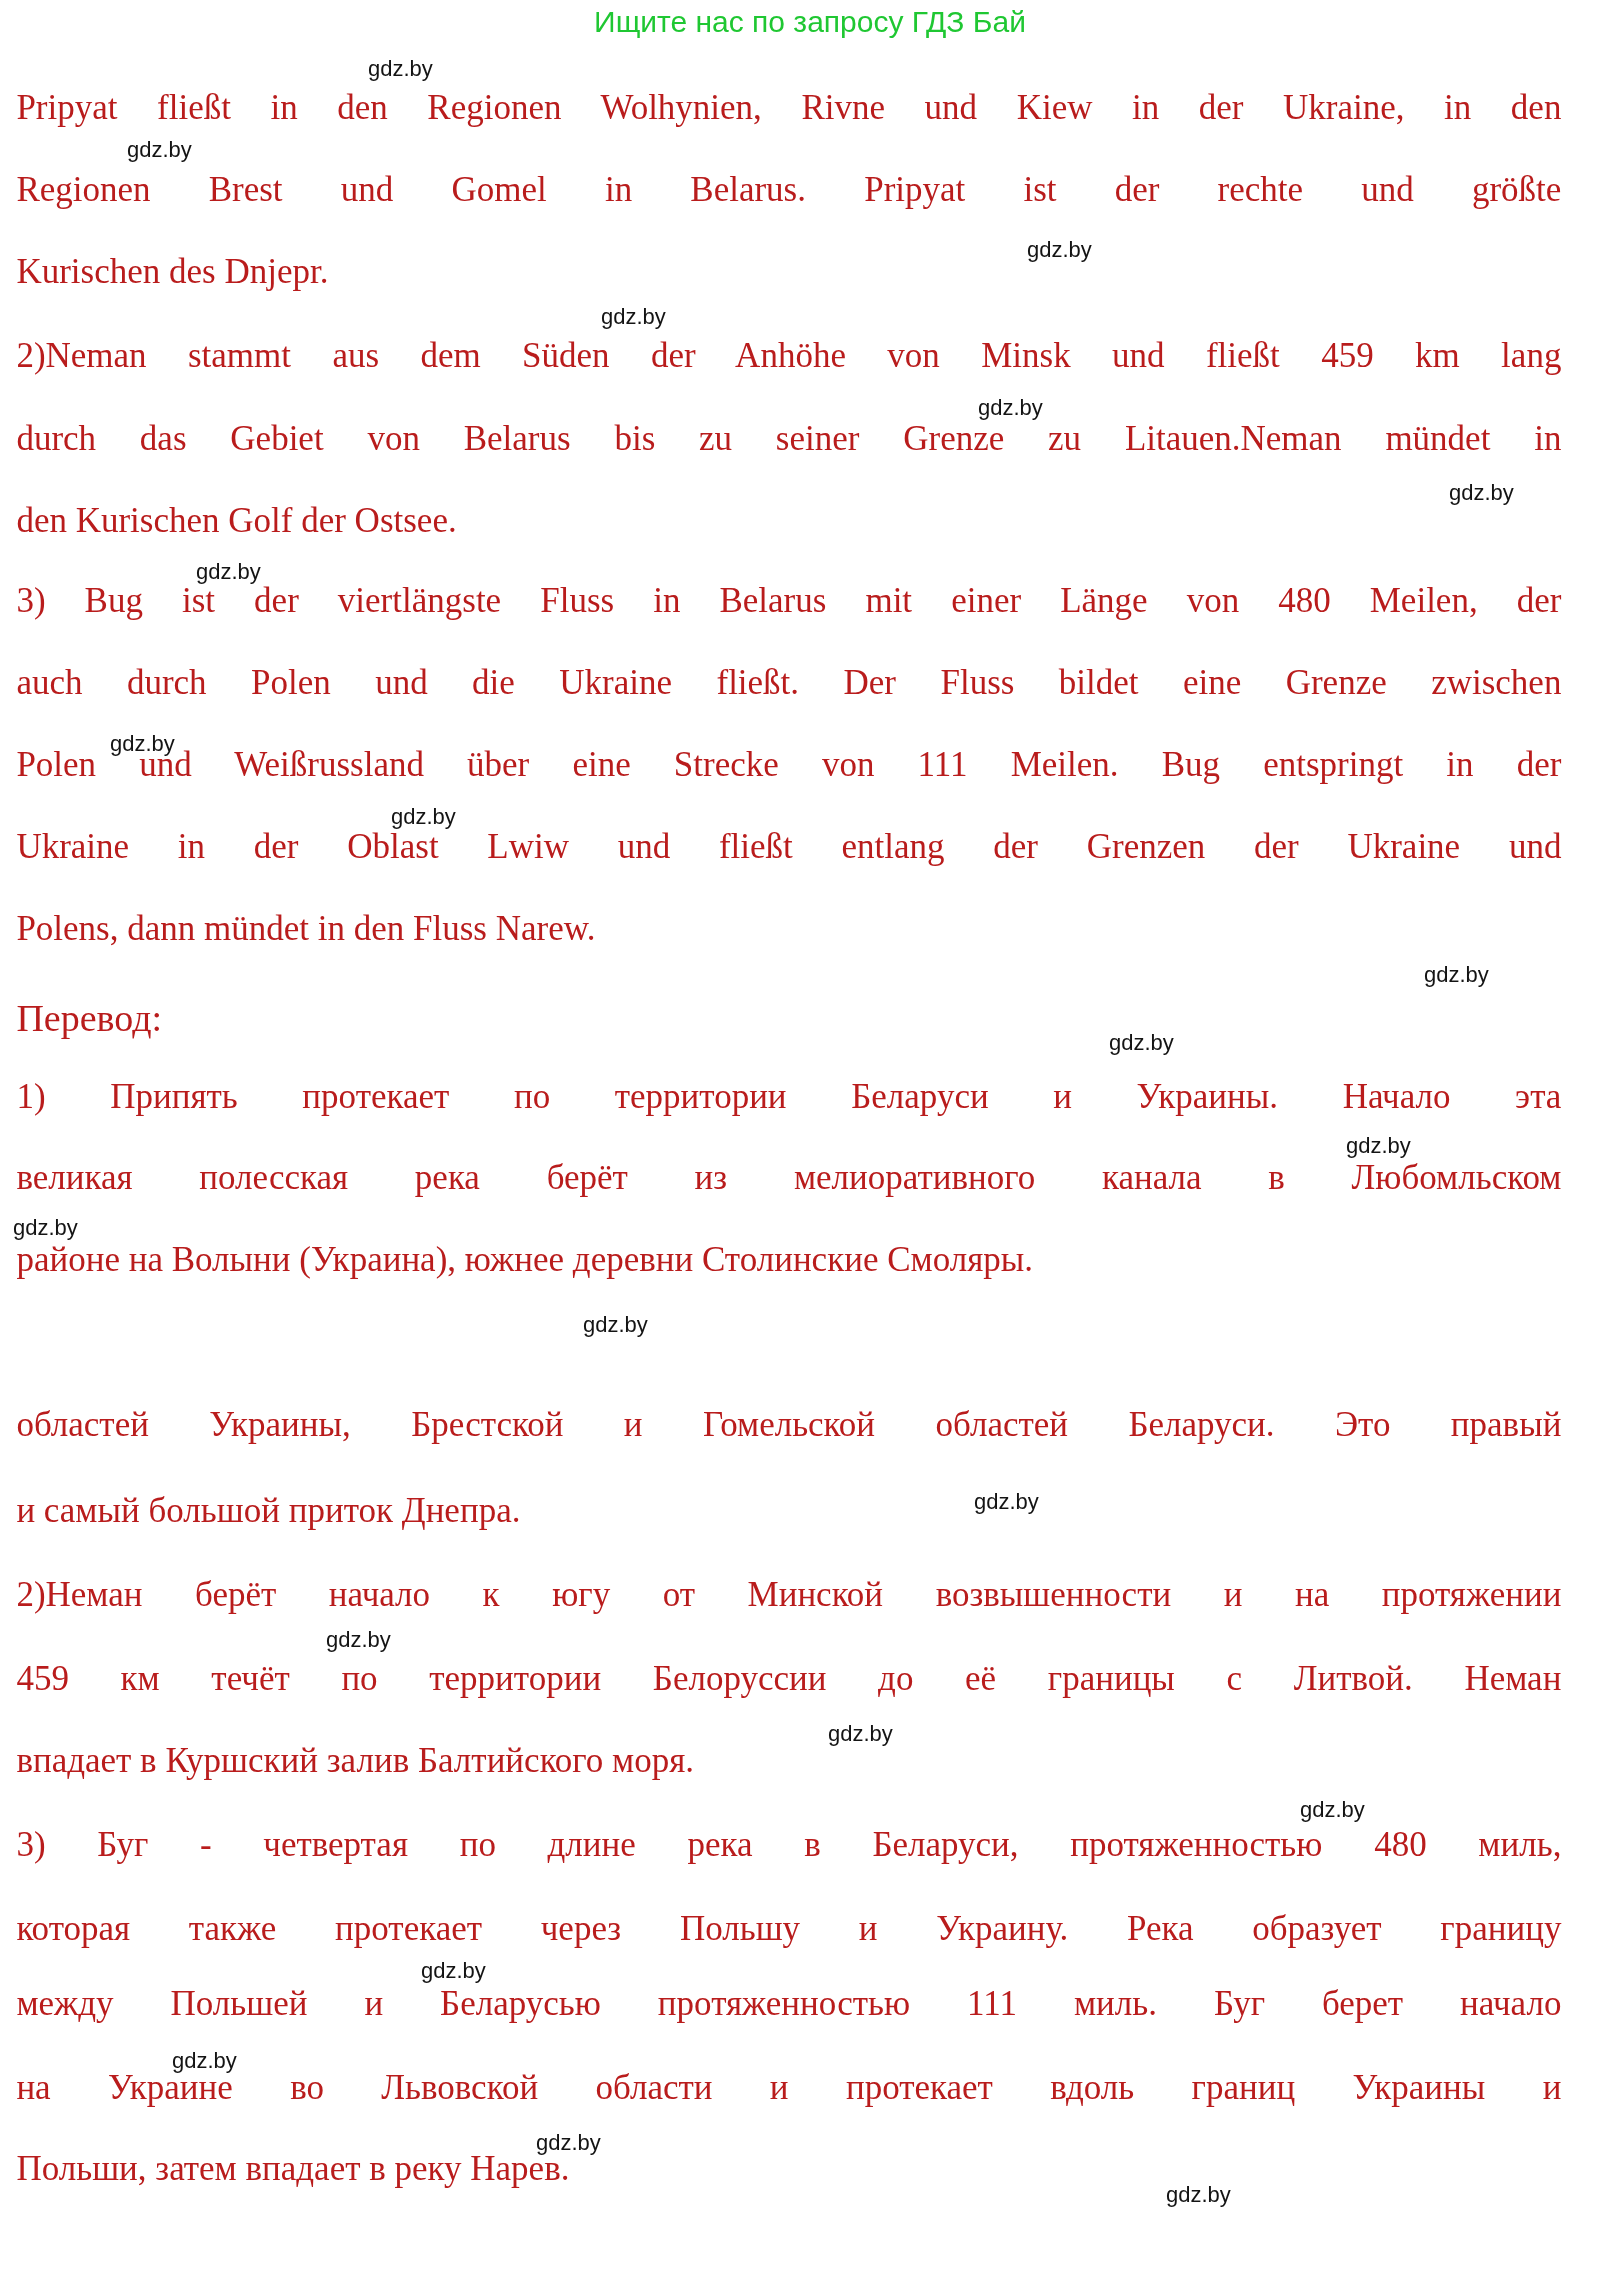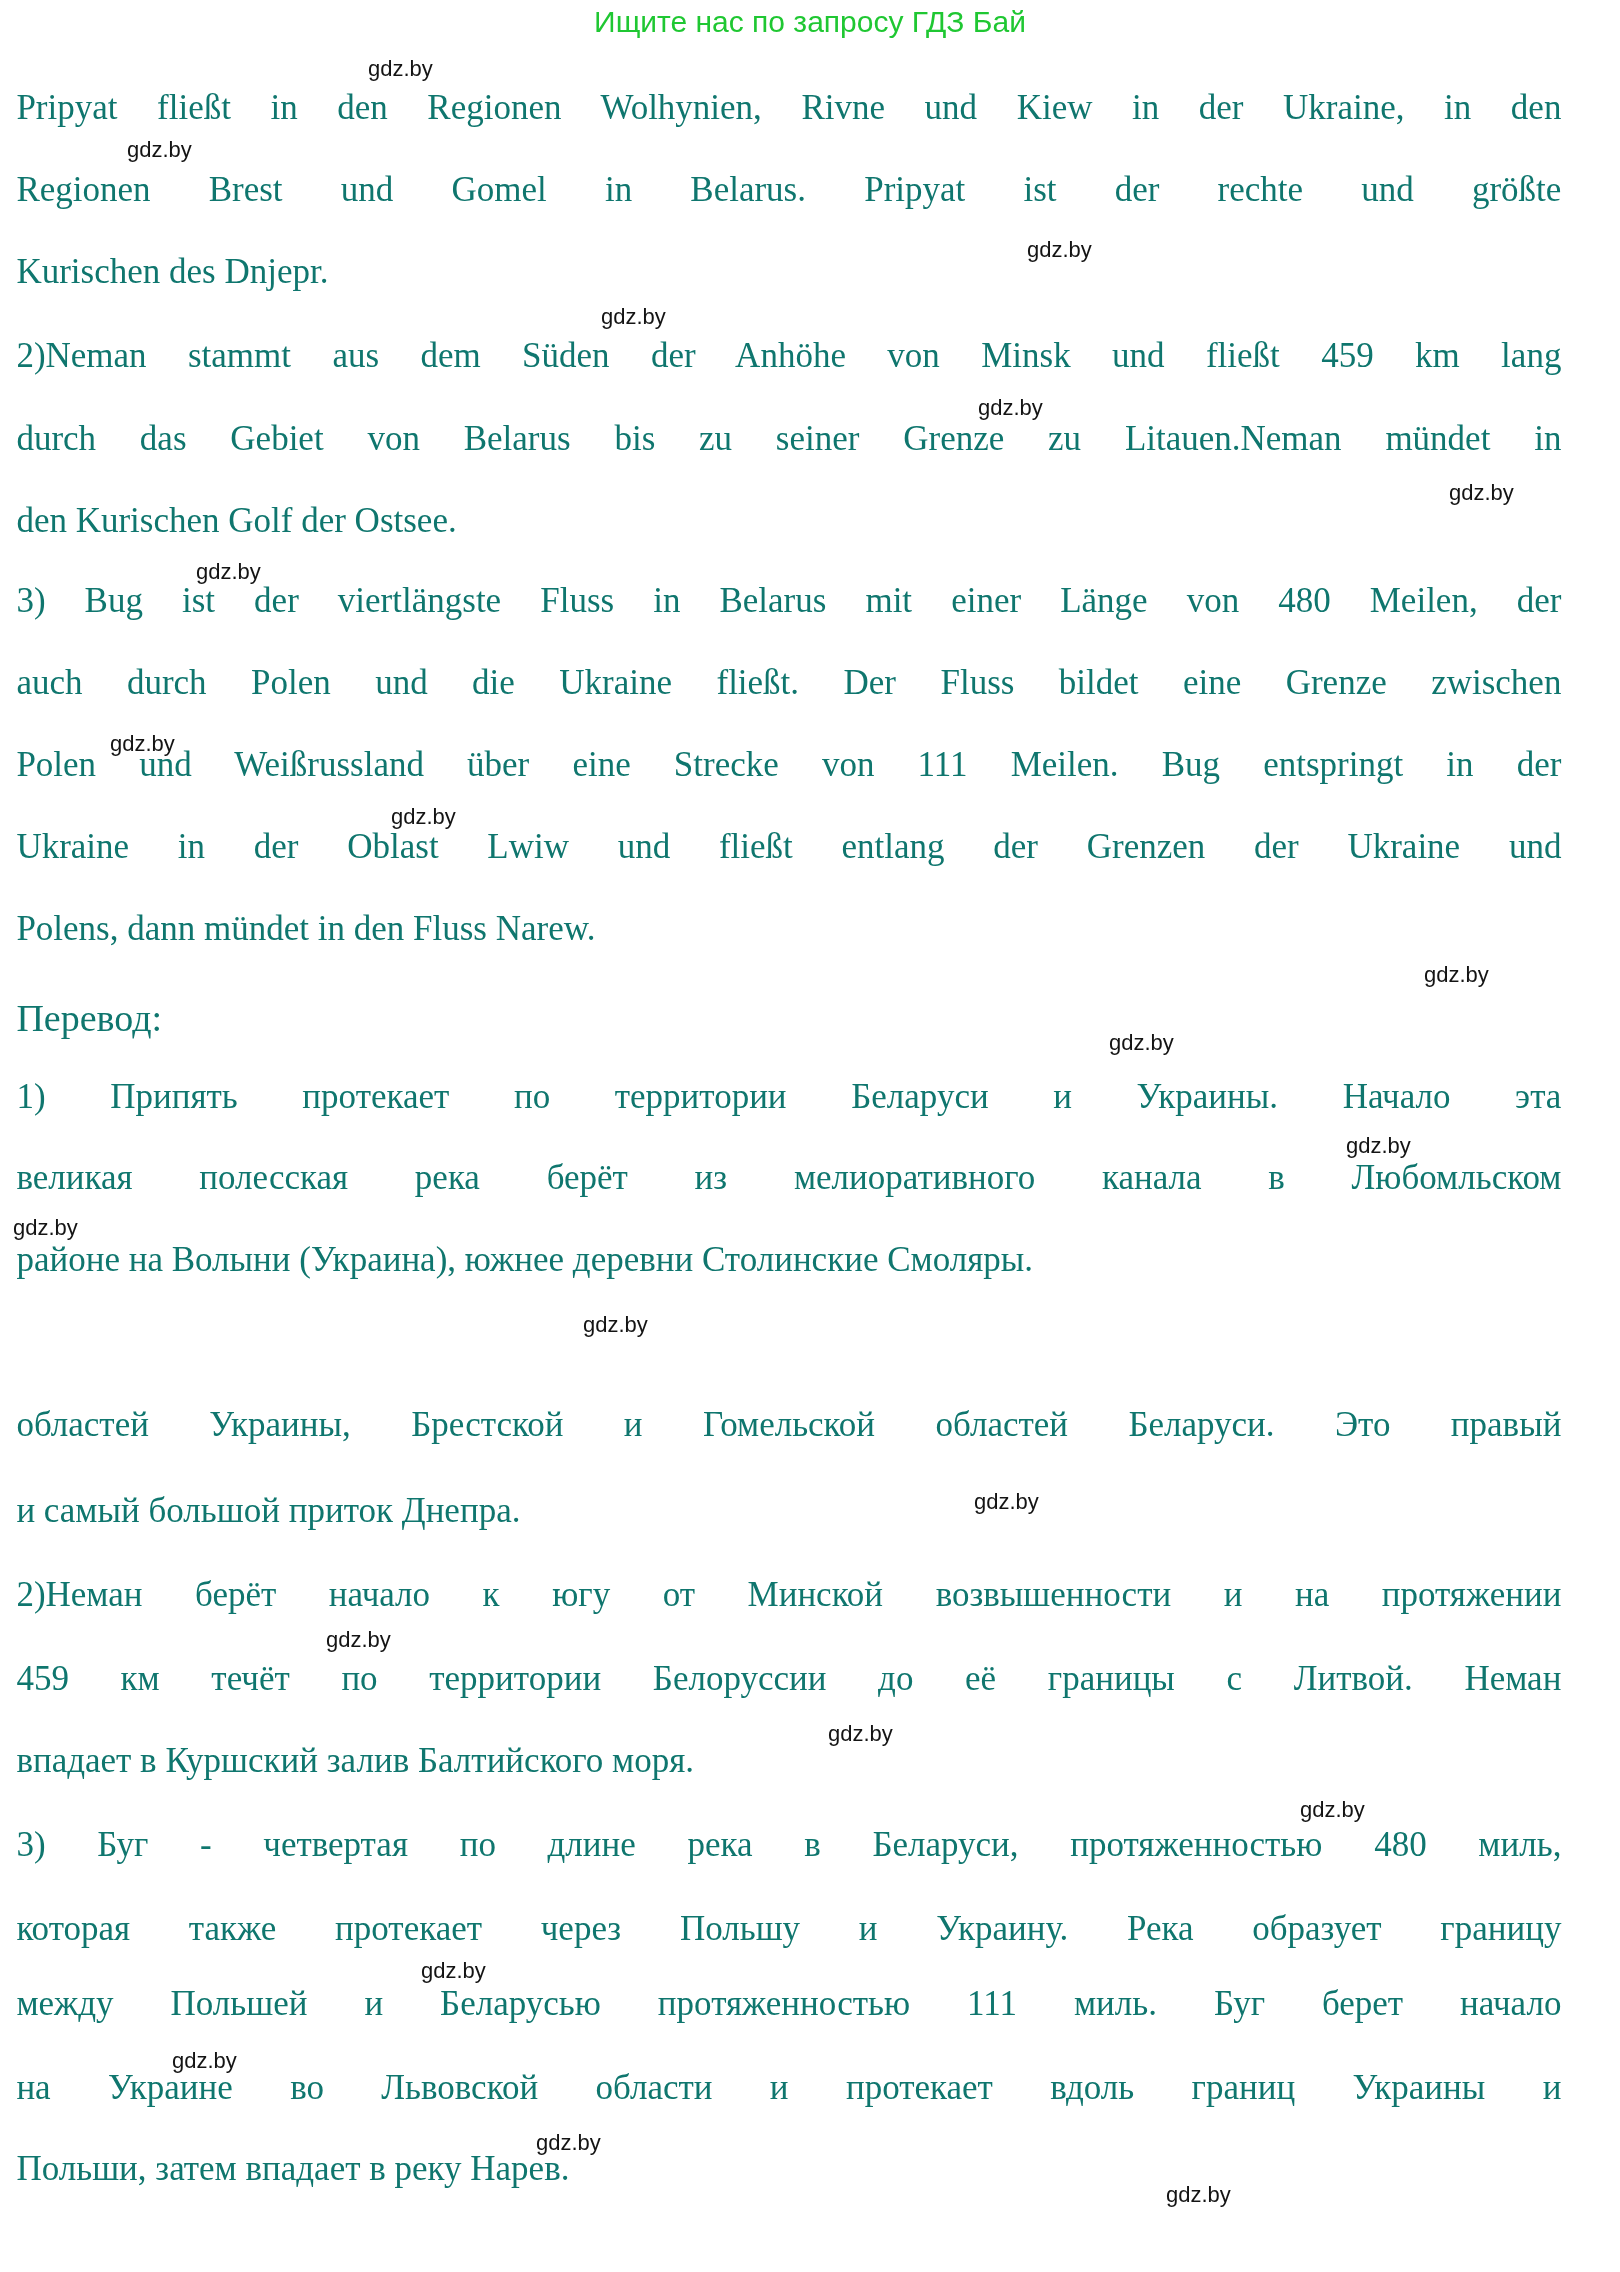--- a/index.html
+++ b/index.html
@@ -22,21 +22,21 @@
     font-weight: 400;
   }
   .hdr { top: 4.9px; }
   .ftr { top: 2223px; }
   .ln {
     position: absolute;
     left: 16.4px;
     width: 1545px;
     font-size: 35px;
     line-height: 1.25;
-    color: #0f766e;
+    color: #b91c1c;
   }
   .just {
     text-align: justify;
     text-align-last: justify;
   }
   .heading {
     font-weight: normal;
     font-size: 38px;
   }
   .wm {

